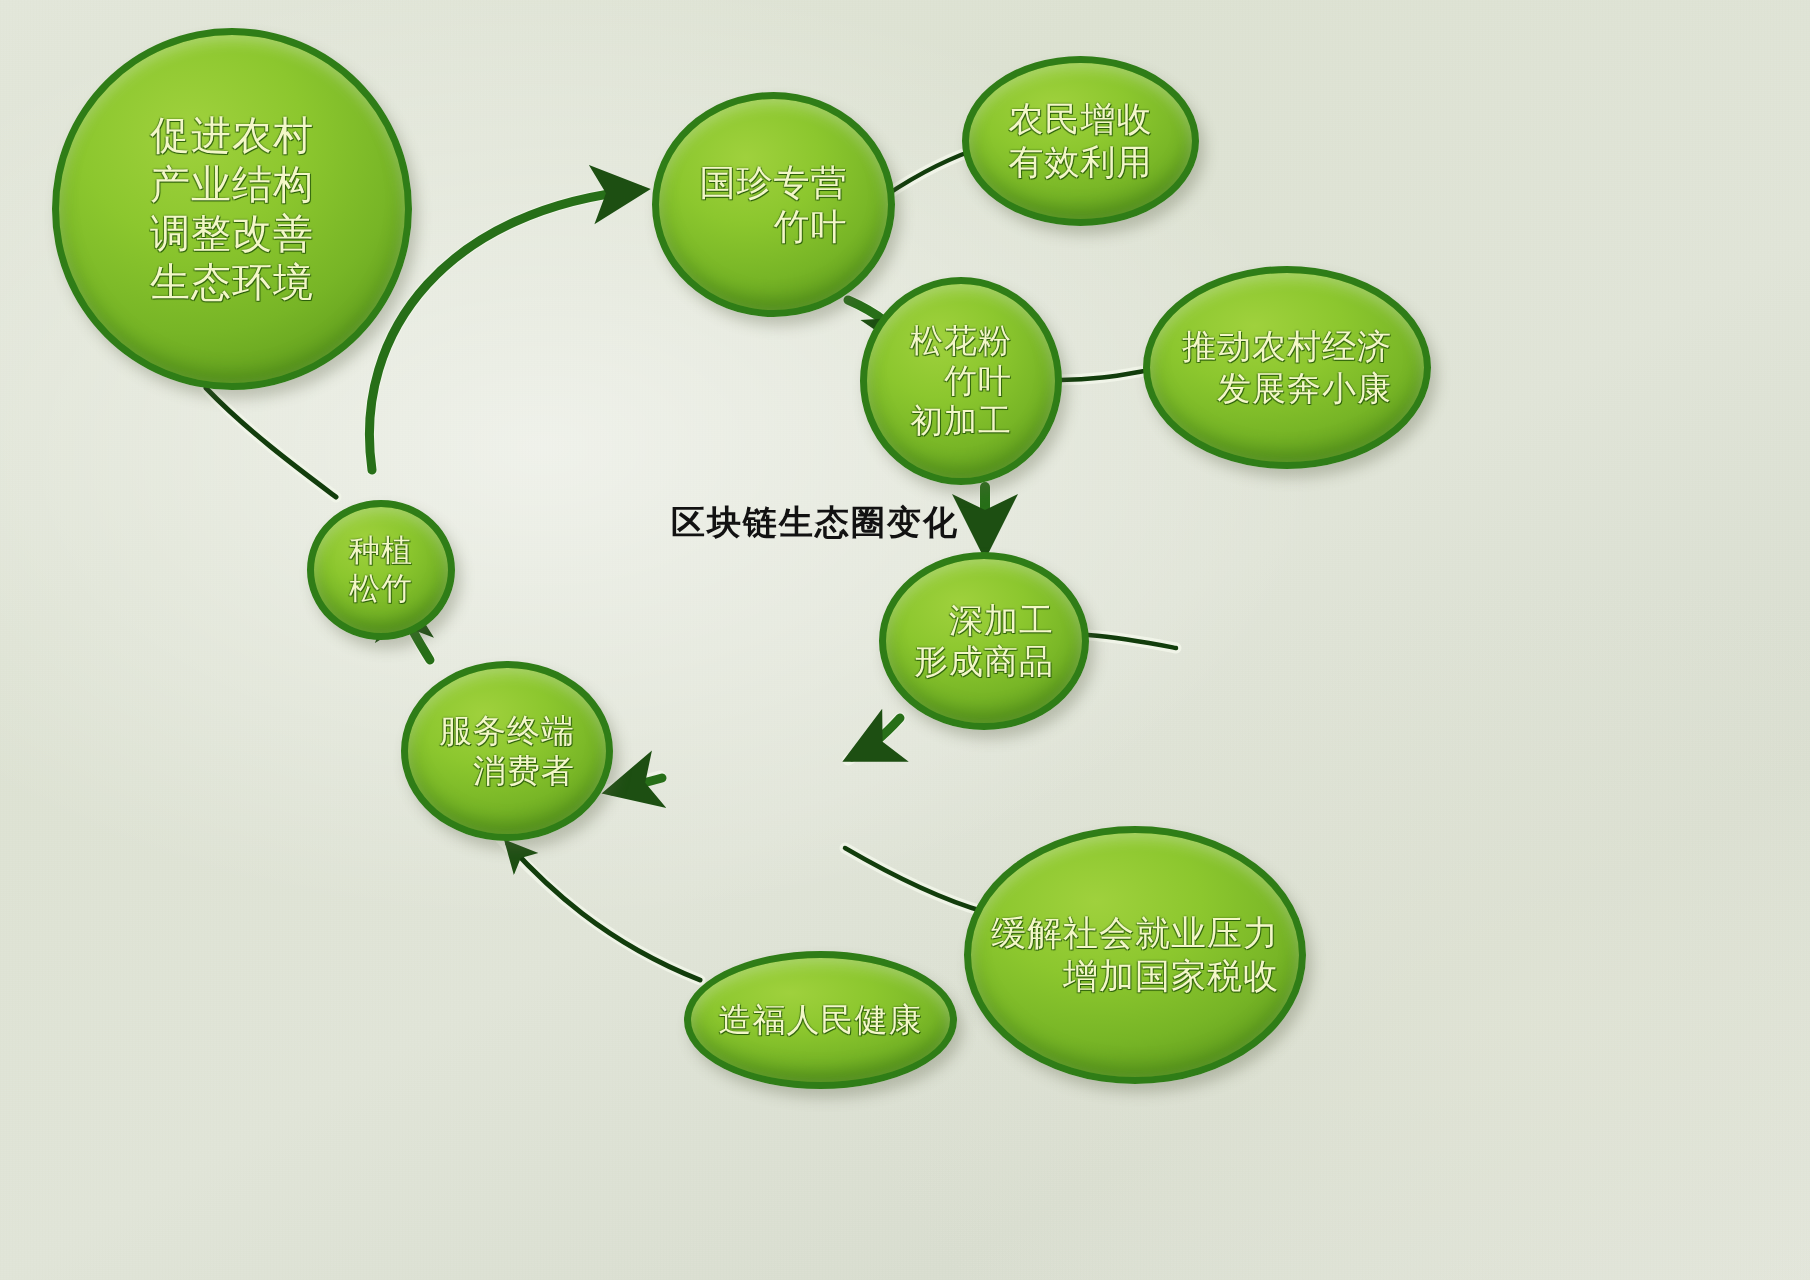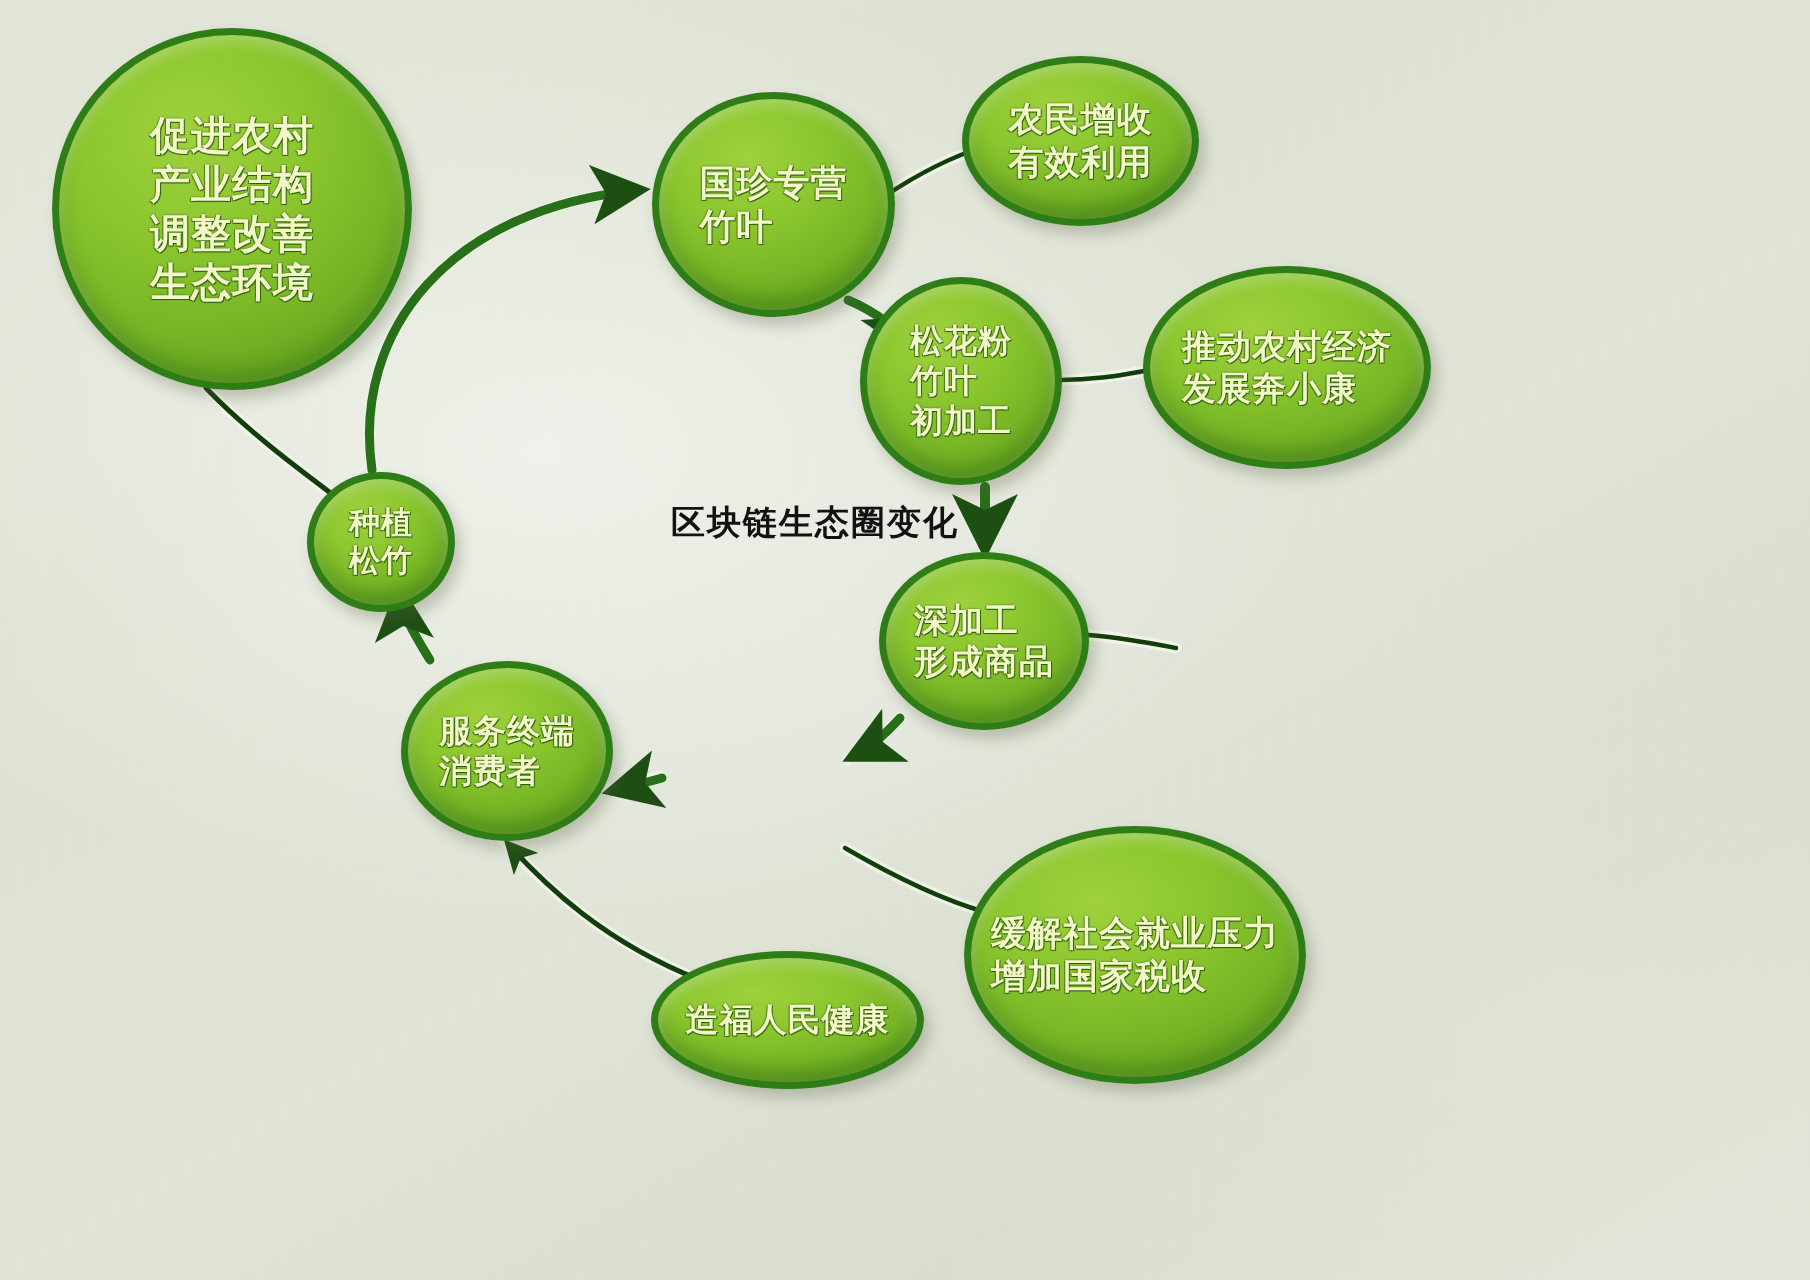--- a/index.html
+++ b/index.html
@@ -43,56 +43,56 @@
     height: 1280px;
   }
 
   .node {
     position: absolute;
     display: flex;
     align-items: center;
     justify-content: center;
     box-sizing: border-box;
     border-radius: 50%;
-    text-align: left;
+    text-align: right;
     color: #f3f7c8;
     background:
       radial-gradient(ellipse 85% 80% at 38% 28%, #9fd13d 0%, #8cc72e 38%, #77b526 72%, #5f9c1d 100%);
     border: 7px solid #2f7d17;
     box-shadow:
       6px 9px 14px rgba(90, 95, 70, 0.30),
       inset 0 6px 14px rgba(255,255,255,0.30),
       inset 0 -10px 18px rgba(35,95,15,0.35);
     text-shadow:
       0 0 2px rgba(40,90,10,0.95),
       1px 1px 0 rgba(40,90,10,0.85),
       -1px 1px 0 rgba(40,90,10,0.55);
     letter-spacing: 1px;
     line-height: 1.22;
-    font-weight: 700;
+    font-weight: 400;
     z-index: 3;
   }
 
   .node .label {
     padding: 0 6px;
     white-space: pre-line;
   }
 
   
   #n-promote      { left: 52px;   top: 28px;   width: 360px; height: 362px; font-size: 40px; }
-  #n-plant        { left: 307px;  top: 472px;  width: 148px; height: 140px; font-size: 31px; }
+  #n-plant        { left: 307px;  top: 500px;  width: 148px; height: 140px; font-size: 31px; }
   #n-collect      { left: 652px;  top: 92px;   width: 243px; height: 225px; font-size: 36px; }
   #n-income       { left: 962px;  top: 56px;   width: 237px; height: 170px; font-size: 35px; }
   #n-primary      { left: 860px;  top: 277px;  width: 202px; height: 208px; font-size: 33px; }
   #n-economy      { left: 1143px; top: 266px;  width: 288px; height: 203px; font-size: 34px; }
   #n-deep         { left: 879px;  top: 552px;  width: 210px; height: 178px; font-size: 34px; }
   #n-resource     { left: 1172px; top: 554px;  width: 290px; height: 198px; font-size: 34px; }
   #n-sales        { left: 663px;  top: 690px;  width: 190px; height: 175px; font-size: 33px; }
   #n-service      { left: 401px;  top: 661px;  width: 212px; height: 180px; font-size: 33px; }
-  #n-health       { left: 651px;  top: 951px;  width: 273px; height: 138px; font-size: 33px; }
+  #n-health       { left: 684px;  top: 951px;  width: 273px; height: 138px; font-size: 33px; }
   #n-employment   { left: 964px;  top: 826px;  width: 342px; height: 258px; font-size: 35px; }
 
   #center-title {
     position: absolute;
     left: 645px;
     top: 500px;
     width: 340px;
     text-align: center;
     font-size: 34px;
     font-weight: 700;

